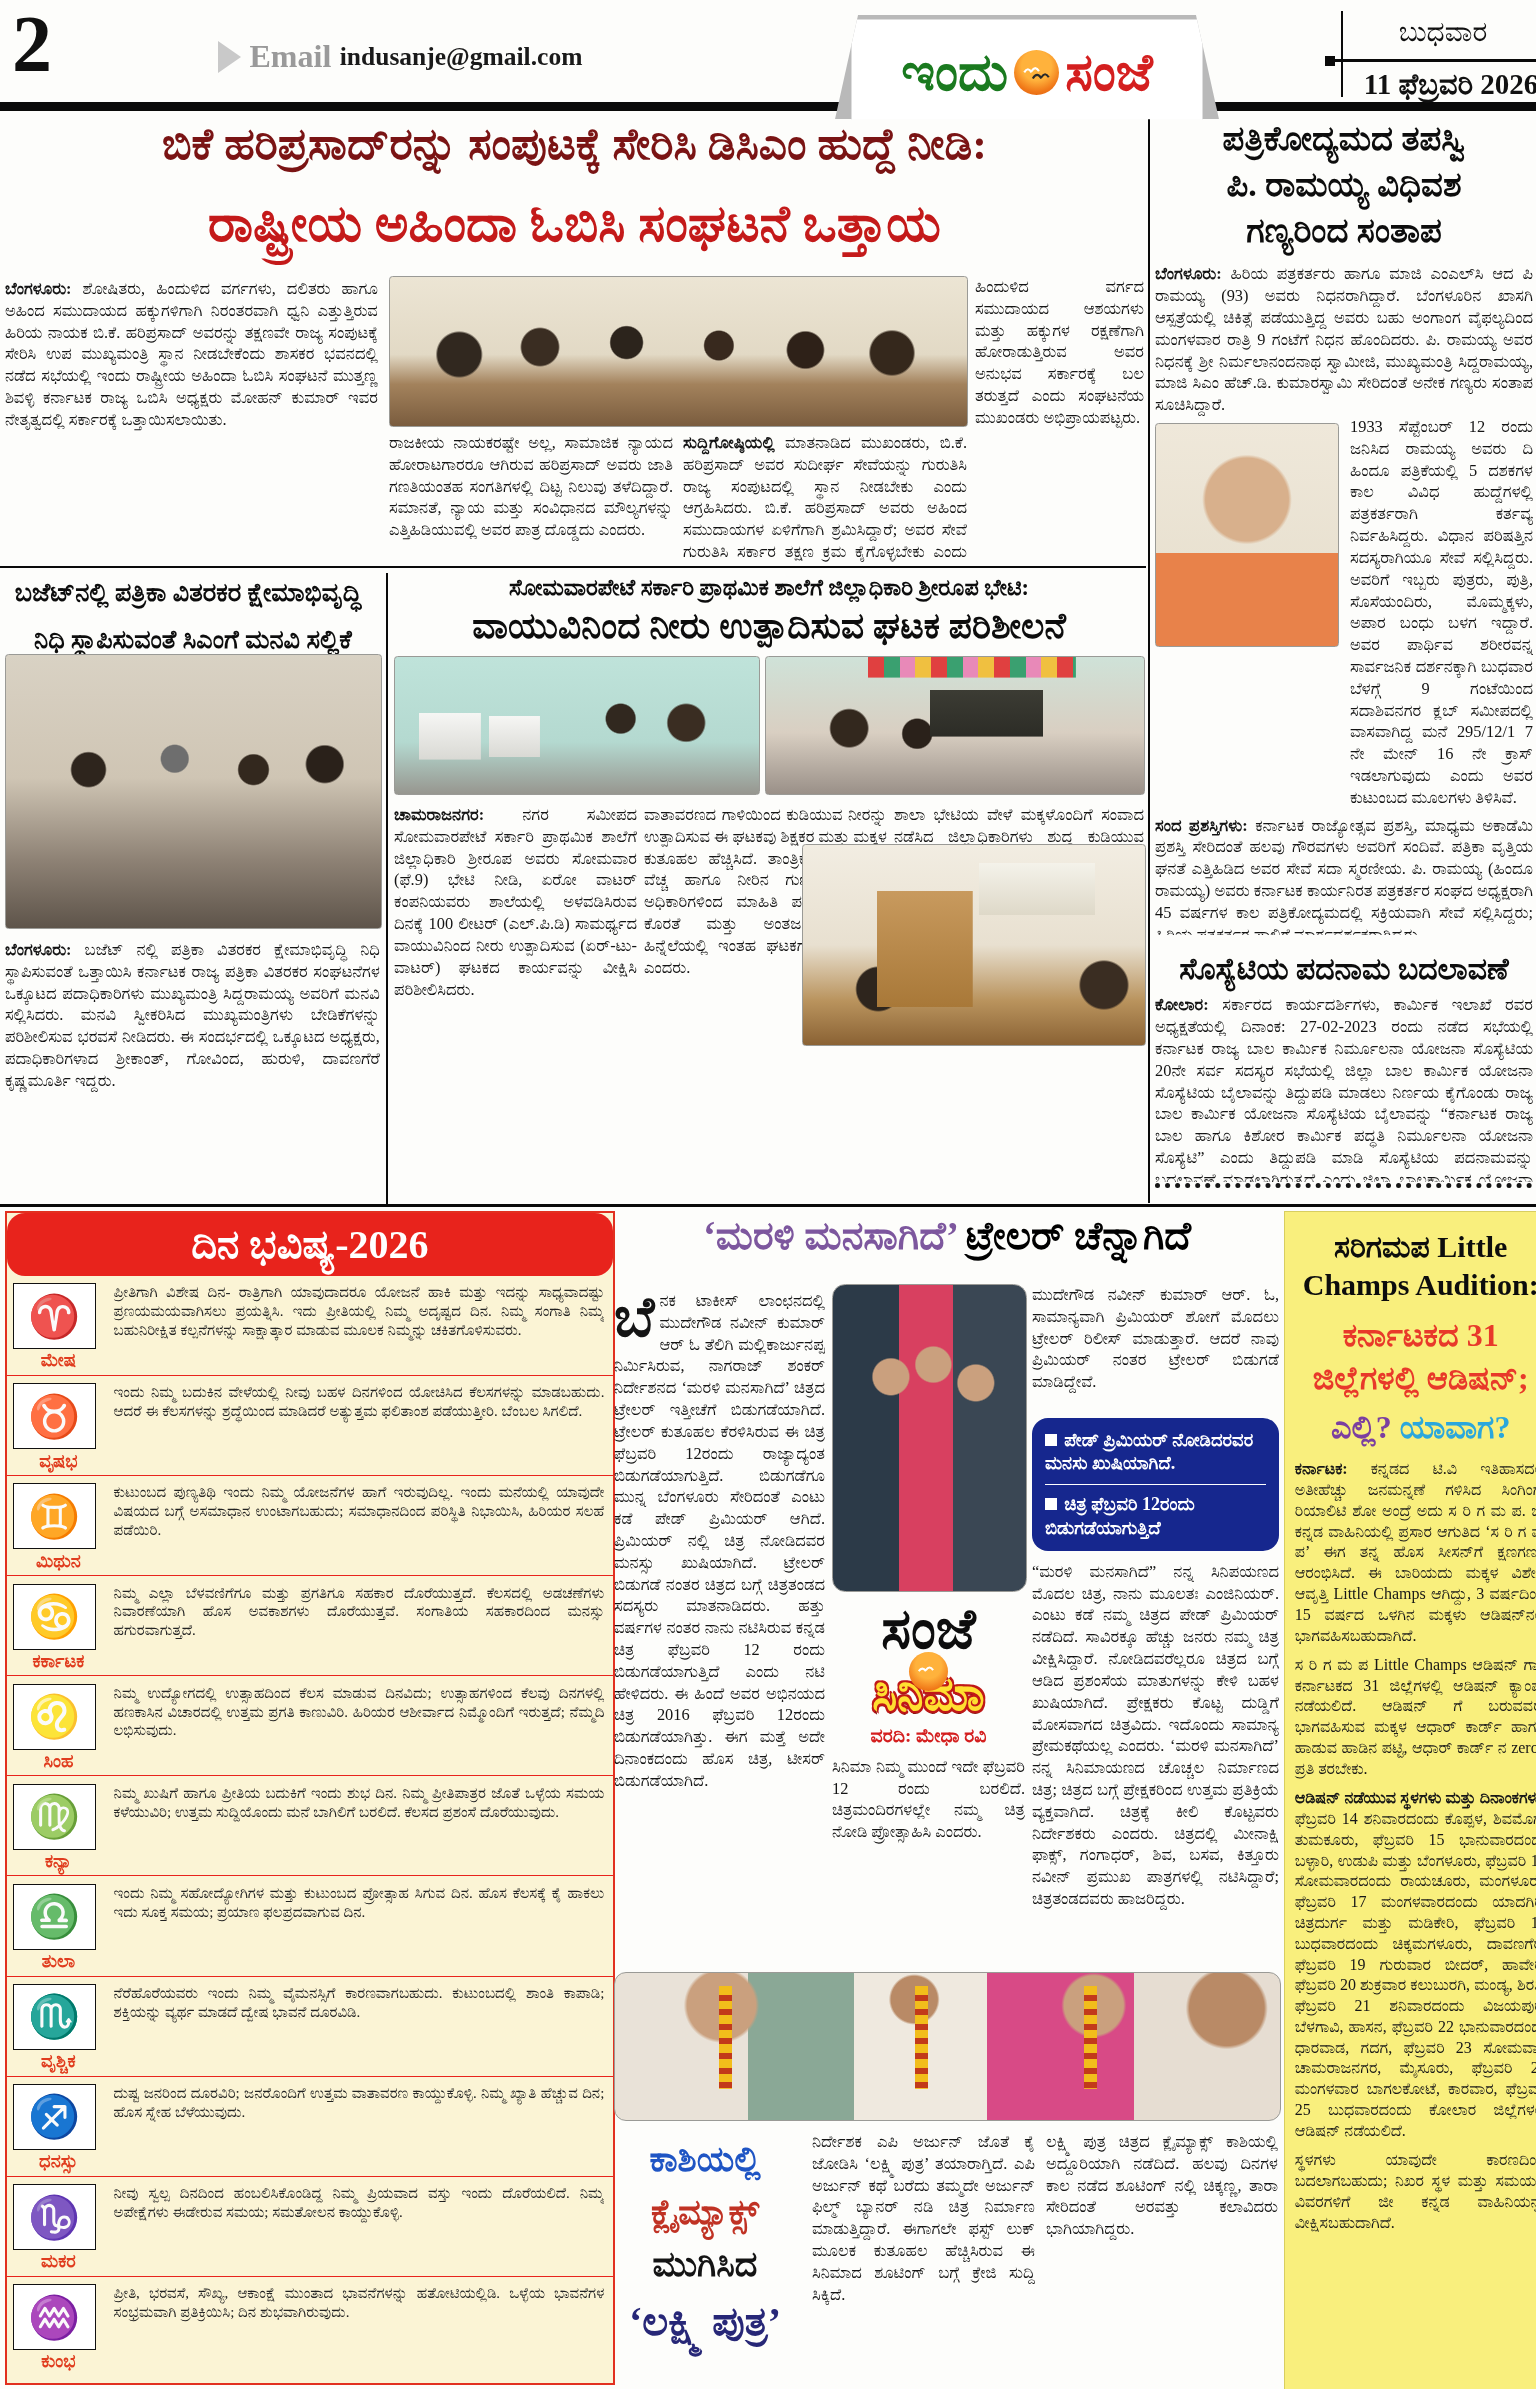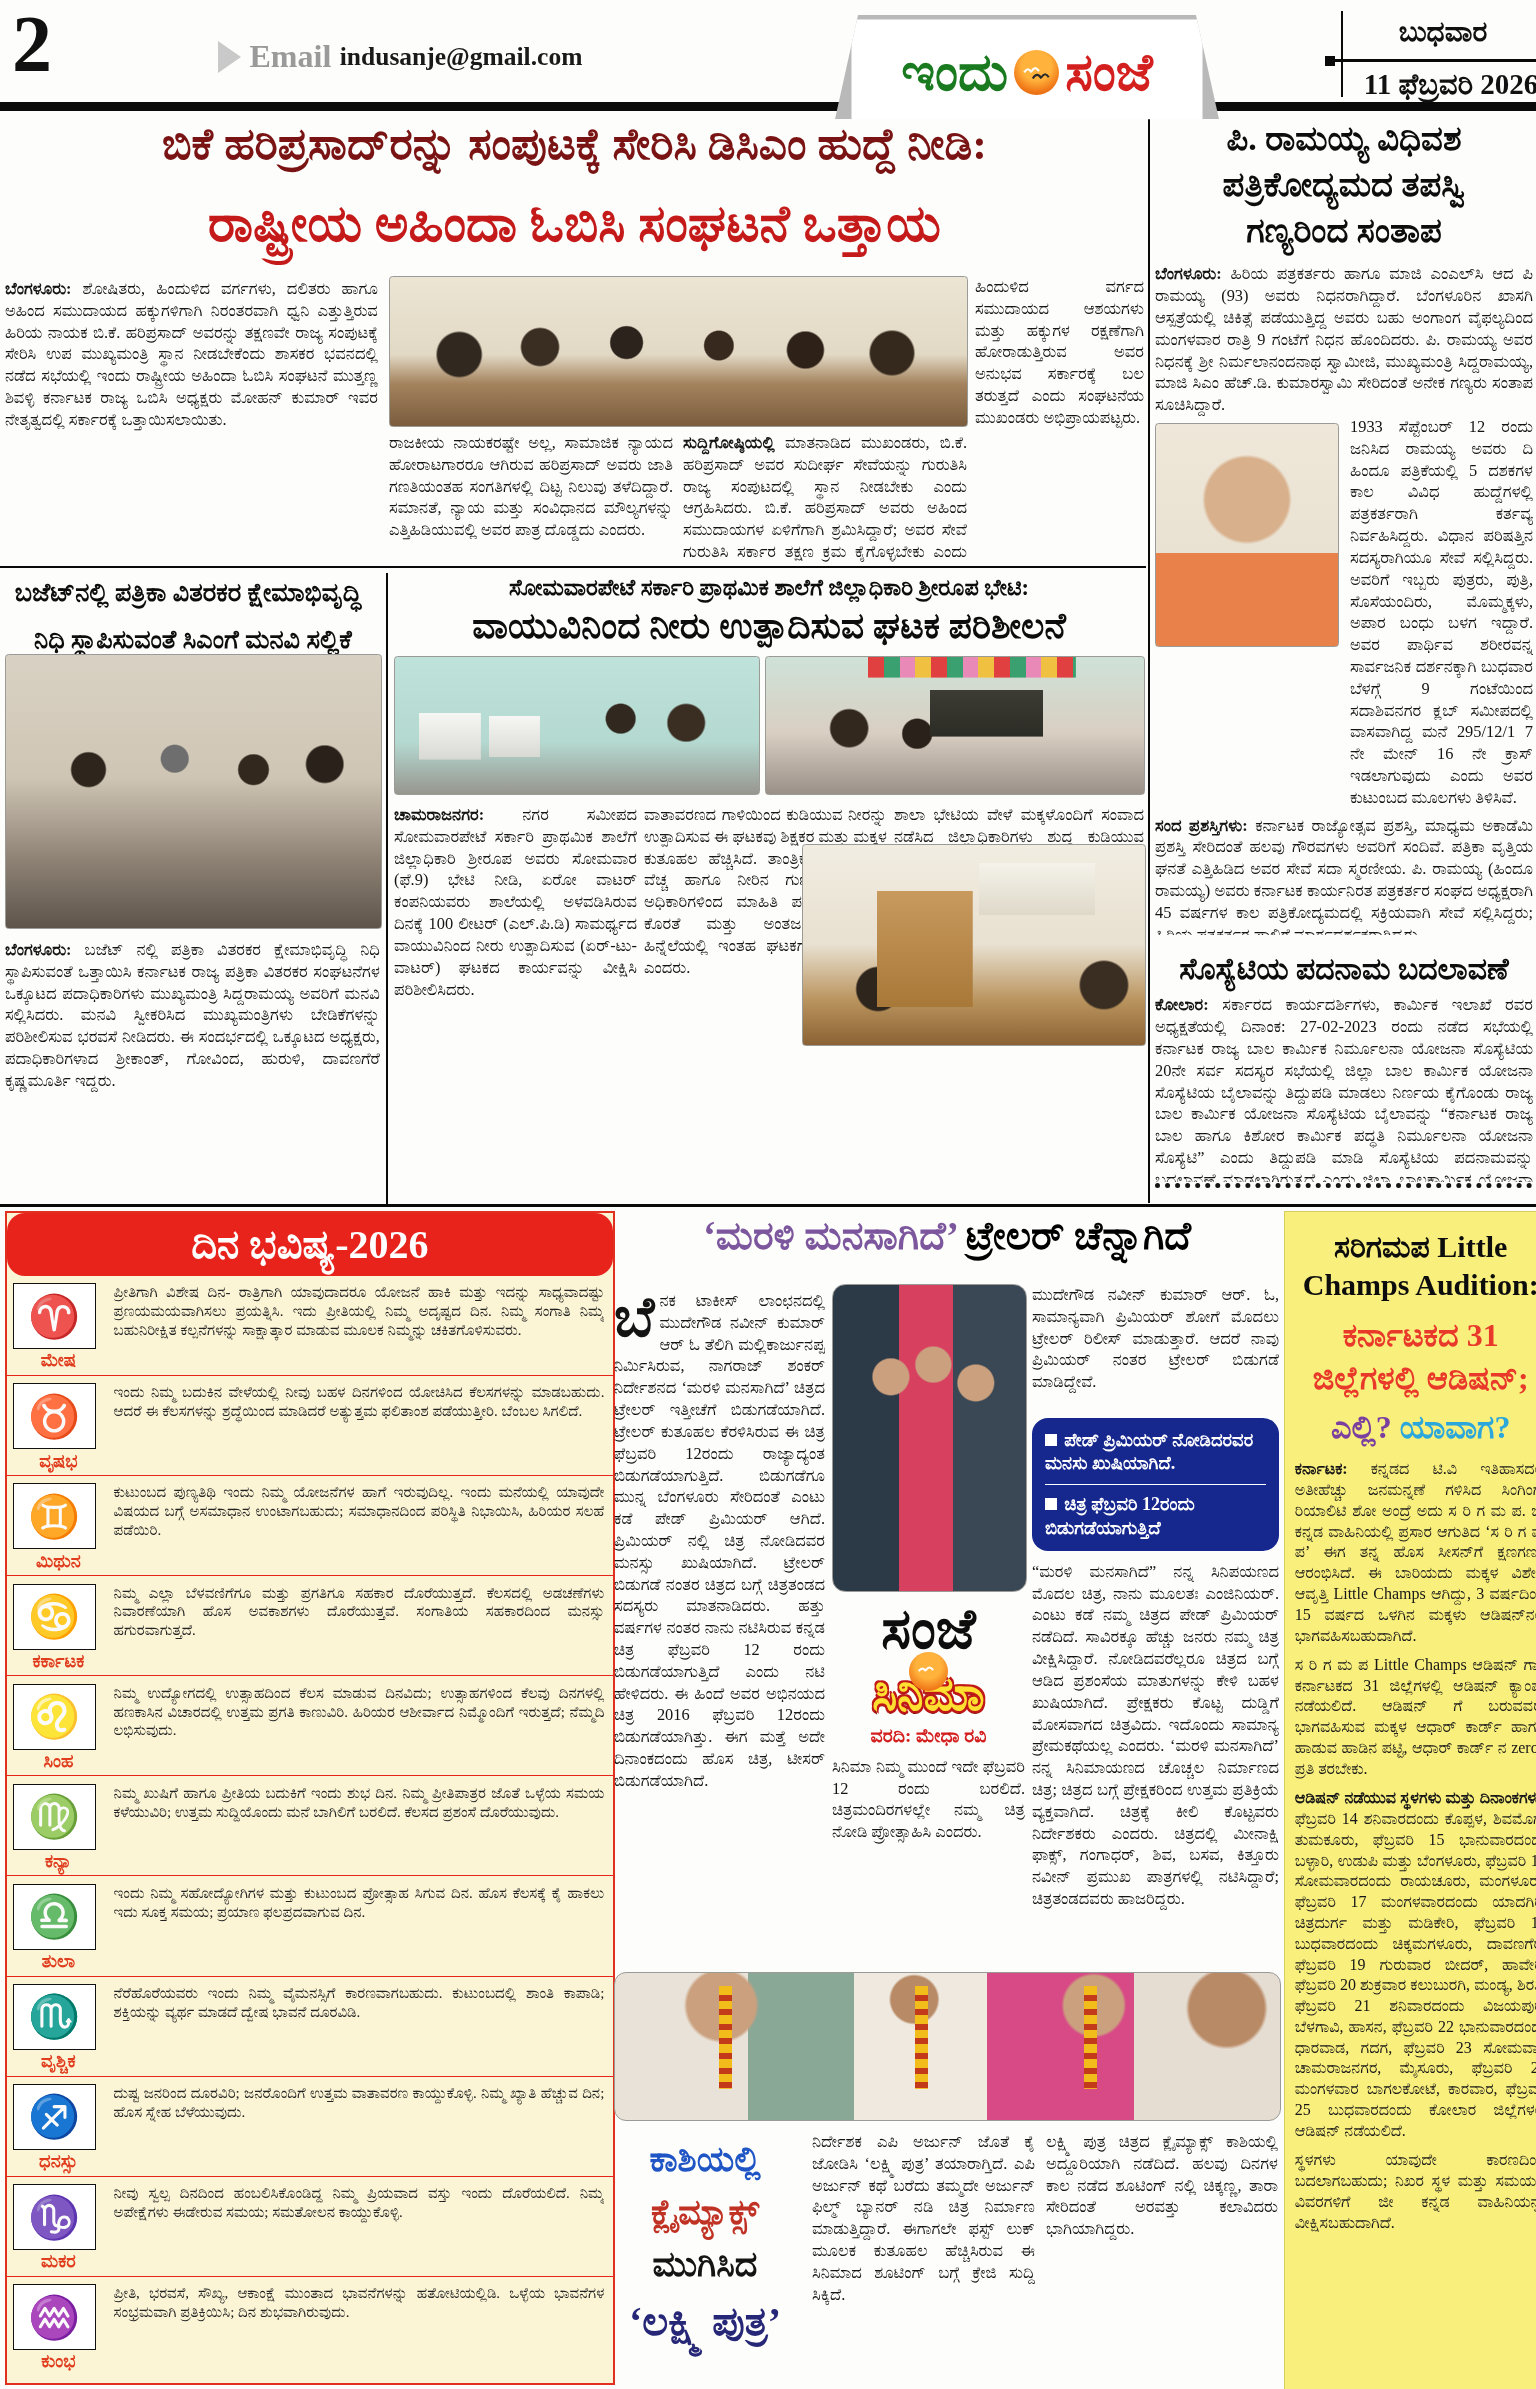--- a/index.html
+++ b/index.html
@@ -17,21 +17,21 @@
   
   .pageno{font-size:80px;font-weight:bold;line-height:1;}
   .email-arrow{width:0;height:0;border-top:16px solid transparent;border-bottom:16px solid transparent;border-left:23px solid #c9c9c9;display:inline-block;}
   .email-label{font-size:32px;color:#9a9a9a;font-weight:bold;}
   .email-addr{font-size:25.5px;color:#1a1a1a;font-weight:bold;}
   .logo-wrap{background:#b9b9b9;transform:perspective(182px);clip-path:polygon(6% 0,94% 0,100% 100%,0 100%);padding:3.6px 16px;}
   .logo-box{background:#fff;border:1.2px solid #ddd;height:100%;display:flex;align-items:center;justify-content:center;gap:6px;padding:4.9px 11px;}
   .logo-w1{color:#1a7a1f;font-size:52px;font-weight:bold;}
   .logo-w2{color:#d41f1f;font-size:52px;font-weight:bold;}
   .logo-sun{width:45px;height:45px;border-radius:50%;background:radial-gradient(circle at 50% 35%,#ffb23c 0 40%,#f07818 70%,#d8560c 100%);display:flex;align-items:center;justify-content:center;flex:0 0 auto;}
-  .date-day{font-size:28px;font-weight:bold;}
+  .date-day{font-size:28px;font-weight:normal;}
   .date-date{font-size:29px;font-weight:bold;}
 
   
   .hl-main1{font-size:44px;font-weight:bold;color:#7a1414;line-height:1.3;}
   .hl-main2{font-size:51px;font-weight:bold;color:#c41a1a;line-height:1.2;}
   .hl-obit{font-size:34px;font-weight:bold;line-height:1.35;color:#0d0d0d;}
   .hl-mid{font-size:25.5px;font-weight:bold;line-height:1.3;color:#0d0d0d;}
   .hl-kicker{font-size:22.4px;font-weight:bold;color:#0d0d0d;}
   .hl-water{font-size:36px;font-weight:bold;color:#0d0d0d;}
   .hl-soc{font-size:30px;font-weight:bold;color:#0d0d0d;}
@@ -182,22 +182,22 @@
 
   <div class="abs body-text jus" style="left:975px;top:276px;width:169px;height:290px;">ಹಿಂದುಳಿದ ವರ್ಗದ ಸಮುದಾಯದ ಆಶಯಗಳು ಮತ್ತು ಹಕ್ಕುಗಳ ರಕ್ಷಣೆಗಾಗಿ ಹೋರಾಡುತ್ತಿರುವ ಅವರ ಅನುಭವ ಸರ್ಕಾರಕ್ಕೆ ಬಲ ತರುತ್ತದೆ ಎಂದು ಸಂಘಟನೆಯ ಮುಖಂಡರು ಅಭಿಪ್ರಾಯಪಟ್ಟರು.</div>
 
   <div class="abs body-text jus" style="left:389px;top:432px;width:284px;height:133px;">ರಾಜಕೀಯ ನಾಯಕರಷ್ಟೇ ಅಲ್ಲ, ಸಾಮಾಜಿಕ ನ್ಯಾಯದ ಹೋರಾಟಗಾರರೂ ಆಗಿರುವ ಹರಿಪ್ರಸಾದ್ ಅವರು ಜಾತಿ ಗಣತಿಯಂತಹ ಸಂಗತಿಗಳಲ್ಲಿ ದಿಟ್ಟ ನಿಲುವು ತಳೆದಿದ್ದಾರೆ. ಸಮಾನತೆ, ನ್ಯಾಯ ಮತ್ತು ಸಂವಿಧಾನದ ಮೌಲ್ಯಗಳನ್ನು ಎತ್ತಿಹಿಡಿಯುವಲ್ಲಿ ಅವರ ಪಾತ್ರ ದೊಡ್ಡದು ಎಂದರು.</div>
   <div class="abs body-text jus" style="left:683px;top:432px;width:284px;height:133px;">
     <span class="dateline">ಸುದ್ದಿಗೋಷ್ಠಿಯಲ್ಲಿ</span><span> ಮಾತನಾಡಿದ ಮುಖಂಡರು, ಬಿ.ಕೆ. ಹರಿಪ್ರಸಾದ್ ಅವರ ಸುದೀರ್ಘ ಸೇವೆಯನ್ನು ಗುರುತಿಸಿ ರಾಜ್ಯ ಸಂಪುಟದಲ್ಲಿ ಸ್ಥಾನ ನೀಡಬೇಕು ಎಂದು ಆಗ್ರಹಿಸಿದರು.</span>
     <span>ಬಿ.ಕೆ. ಹರಿಪ್ರಸಾದ್ ಅವರು ಅಹಿಂದ ಸಮುದಾಯಗಳ ಏಳಿಗೆಗಾಗಿ ಶ್ರಮಿಸಿದ್ದಾರೆ; ಅವರ ಸೇವೆ ಗುರುತಿಸಿ ಸರ್ಕಾರ ತಕ್ಷಣ ಕ್ರಮ ಕೈಗೊಳ್ಳಬೇಕು ಎಂದು ಸಭೆಯಲ್ಲಿ ಒಕ್ಕೊರಲಿನಿಂದ ಒತ್ತಾಯಿಸಲಾಯಿತು.</span>
   </div>
 
   <div class="abs" style="left:1155px;top:116px;width:378px;height:819px;overflow:hidden;">
+    <div class="ctr hl-obit">ಪತ್ರಿಕೋದ್ಯಮದ ತಪಸ್ವಿ</div>
     <div class="ctr hl-obit">ಪಿ. ರಾಮಯ್ಯ ವಿಧಿವಶ</div>
-    <div class="ctr hl-obit">ಪತ್ರಿಕೋದ್ಯಮದ ತಪಸ್ವಿ</div>
     <div class="ctr hl-obit" style="margin-bottom:9.7px;">ಗಣ್ಯರಿಂದ ಸಂತಾಪ</div>
     <div class="body-text jus">
       <span class="dateline">ಬೆಂಗಳೂರು:</span><span> ಹಿರಿಯ ಪತ್ರಕರ್ತರು ಹಾಗೂ ಮಾಜಿ ಎಂಎಲ್‌ಸಿ ಆದ ಪಿ ರಾಮಯ್ಯ (93) ಅವರು ನಿಧನರಾಗಿದ್ದಾರೆ. ಬೆಂಗಳೂರಿನ ಖಾಸಗಿ ಆಸ್ಪತ್ರೆಯಲ್ಲಿ ಚಿಕಿತ್ಸೆ ಪಡೆಯುತ್ತಿದ್ದ ಅವರು ಬಹು ಅಂಗಾಂಗ ವೈಫಲ್ಯದಿಂದ ಮಂಗಳವಾರ ರಾತ್ರಿ 9 ಗಂಟೆಗೆ ನಿಧನ ಹೊಂದಿದರು.</span>
       <span>ಪಿ. ರಾಮಯ್ಯ ಅವರ ನಿಧನಕ್ಕೆ ಶ್ರೀ ನಿರ್ಮಲಾನಂದನಾಥ ಸ್ವಾಮೀಜಿ, ಮುಖ್ಯಮಂತ್ರಿ ಸಿದ್ದರಾಮಯ್ಯ, ಮಾಜಿ ಸಿಎಂ ಹೆಚ್.ಡಿ. ಕುಮಾರಸ್ವಾಮಿ ಸೇರಿದಂತೆ ಅನೇಕ ಗಣ್ಯರು ಸಂತಾಪ ಸೂಚಿಸಿದ್ದಾರೆ.</span>
     </div>
     <div class="photo photo-portrait" style="float:left;width:182px;height:222px;margin:7.3px 11px 4.9px 0;"></div>
     <div class="body-text jus">1933 ಸೆಪ್ಟೆಂಬರ್ 12 ರಂದು ಜನಿಸಿದ ರಾಮಯ್ಯ ಅವರು ದಿ ಹಿಂದೂ ಪತ್ರಿಕೆಯಲ್ಲಿ 5 ದಶಕಗಳ ಕಾಲ ವಿವಿಧ ಹುದ್ದೆಗಳಲ್ಲಿ ಪತ್ರಕರ್ತರಾಗಿ ಕರ್ತವ್ಯ ನಿರ್ವಹಿಸಿದ್ದರು. ವಿಧಾನ ಪರಿಷತ್ತಿನ ಸದಸ್ಯರಾಗಿಯೂ ಸೇವೆ ಸಲ್ಲಿಸಿದ್ದರು. ಅವರಿಗೆ ಇಬ್ಬರು ಪುತ್ರರು, ಪುತ್ರಿ, ಸೊಸೆಯಂದಿರು, ಮೊಮ್ಮಕ್ಕಳು, ಅಪಾರ ಬಂಧು ಬಳಗ ಇದ್ದಾರೆ. ಅವರ ಪಾರ್ಥಿವ ಶರೀರವನ್ನ ಸಾರ್ವಜನಿಕ ದರ್ಶನಕ್ಕಾಗಿ ಬುಧವಾರ ಬೆಳಗ್ಗೆ 9 ಗಂಟೆಯಿಂದ ಸದಾಶಿವನಗರ ಕ್ಲಬ್ ಸಮೀಪದಲ್ಲಿ ವಾಸವಾಗಿದ್ದ ಮನೆ 295/12/1 7 ನೇ ಮೇನ್ 16 ನೇ ಕ್ರಾಸ್ ಇಡಲಾಗುವುದು ಎಂದು ಅವರ ಕುಟುಂಬದ ಮೂಲಗಳು ತಿಳಿಸಿವೆ.</div>
     <div class="body-text jus" style="margin-top:6px;">
       <span class="dateline">ಸಂದ ಪ್ರಶಸ್ತಿಗಳು:</span><span> ಕರ್ನಾಟಕ ರಾಜ್ಯೋತ್ಸವ ಪ್ರಶಸ್ತಿ, ಮಾಧ್ಯಮ ಅಕಾಡೆಮಿ ಪ್ರಶಸ್ತಿ ಸೇರಿದಂತೆ ಹಲವು ಗೌರವಗಳು ಅವರಿಗೆ ಸಂದಿವೆ. ಪತ್ರಿಕಾ ವೃತ್ತಿಯ ಘನತೆ ಎತ್ತಿಹಿಡಿದ ಅವರ ಸೇವೆ ಸದಾ ಸ್ಮರಣೀಯ.</span>
       <span>ಪಿ. ರಾಮಯ್ಯ (ಹಿಂದೂ ರಾಮಯ್ಯ) ಅವರು ಕರ್ನಾಟಕ ಕಾರ್ಯನಿರತ ಪತ್ರಕರ್ತರ ಸಂಘದ ಅಧ್ಯಕ್ಷರಾಗಿ 45 ವರ್ಷಗಳ ಕಾಲ ಪತ್ರಿಕೋದ್ಯಮದಲ್ಲಿ ಸಕ್ರಿಯವಾಗಿ ಸೇವೆ ಸಲ್ಲಿಸಿದ್ದರು; ಹಿರಿಯ ಪತ್ರಕರ್ತರ ಪಾಲಿಗೆ ಮಾರ್ಗದರ್ಶಕರಾಗಿದ್ದರು.</span>

